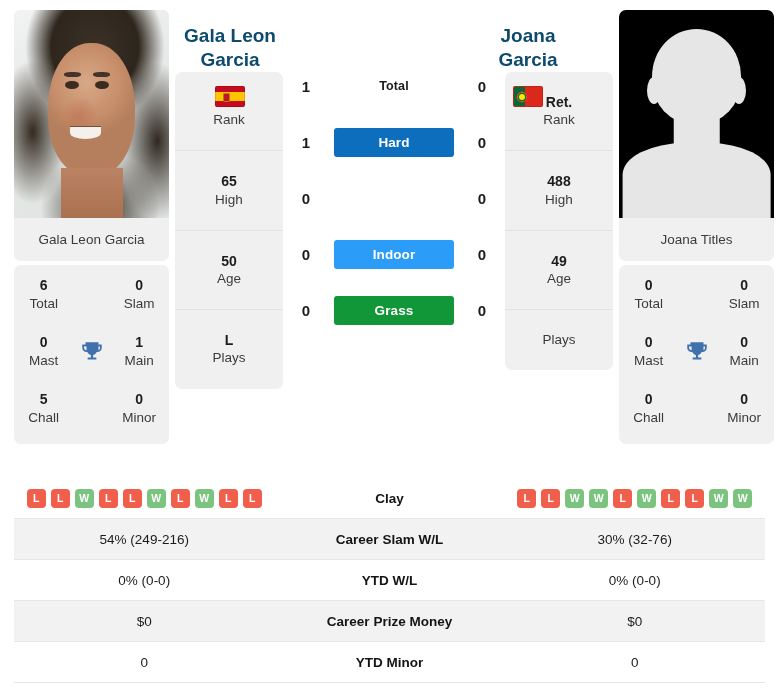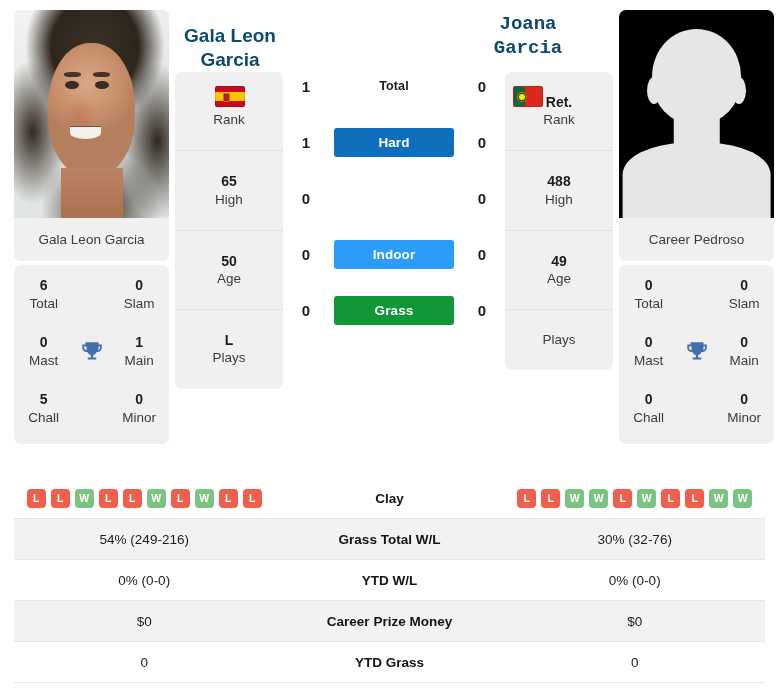--- a/index.html
+++ b/index.html
@@ -186,23 +186,22 @@
     font-weight: bold;
     line-height: 1.26;
     color: #0c4a6e;
     text-align: center;
   }
   .name-left {
     position: absolute; left: 168px; width: 124px; top: 24px;
     text-align: center;
   }
   .name-right {
-    position: absolute; left: 466px; width: 124px; top: 13px;
-    text-align: center;
-    font-family: Liberation Mono, monospace;
+    position: absolute; left: 466px; width: 124px; top: 24px;
+    text-align: center;
   }
   .flag-left { position: absolute; left: 168px; width: 124px; top: 86px; text-align: center; }
   .flag-right { position: absolute; left: 466px; width: 124px; top: 86px; text-align: center; }
 
   .flag {
     display: inline-block;
     width: 30px; height: 21px;
     border-radius: 2px;
     position: relative;
     overflow: hidden;
@@ -446,21 +445,21 @@
 
     <div class="col-photo">
       <div class="photo-card">
         <div class="photo-frame photo-right">
           <div class="sil-head"></div>
           <div class="sil-ear-l"></div>
           <div class="sil-ear-r"></div>
           <div class="sil-neck"></div>
           <div class="sil-body"></div>
         </div>
-        <div class="photo-name">Career Pedroso</div>
+        <div class="photo-name">Joana Titles</div>
       </div>
 
       <div class="titles-card">
         <div class="titles-grid">
           <div class="tstat">
             <div class="num">0</div>
             <div class="lbl">Total</div>
           </div>
           <div class="spacer-cell"></div>
           <div class="tstat">
@@ -547,37 +546,37 @@
             <div class="fbadge l">L</div>
             <div class="fbadge l">L</div>
             <div class="fbadge w">W</div>
             <div class="fbadge w">W</div>
           </div>
       </div>
     </div>
 
     <div class="trow shaded">
       <div class="tcell">54% (249-216)</div>
-      <div class="tcell label">Grass Total W/L</div>
+      <div class="tcell label">Career Slam W/L</div>
       <div class="tcell">30% (32-76)</div>
     </div>
 
     <div class="trow">
       <div class="tcell">0% (0-0)</div>
       <div class="tcell label">YTD W/L</div>
       <div class="tcell">0% (0-0)</div>
     </div>
 
     <div class="trow shaded">
       <div class="tcell">$0</div>
       <div class="tcell label">Career Prize Money</div>
       <div class="tcell">$0</div>
     </div>
 
     <div class="trow">
       <div class="tcell">0</div>
-      <div class="tcell label">YTD Grass</div>
+      <div class="tcell label">YTD Minor</div>
       <div class="tcell">0</div>
     </div>
 
   </div>
 
 </div>
 
 </body></html>

